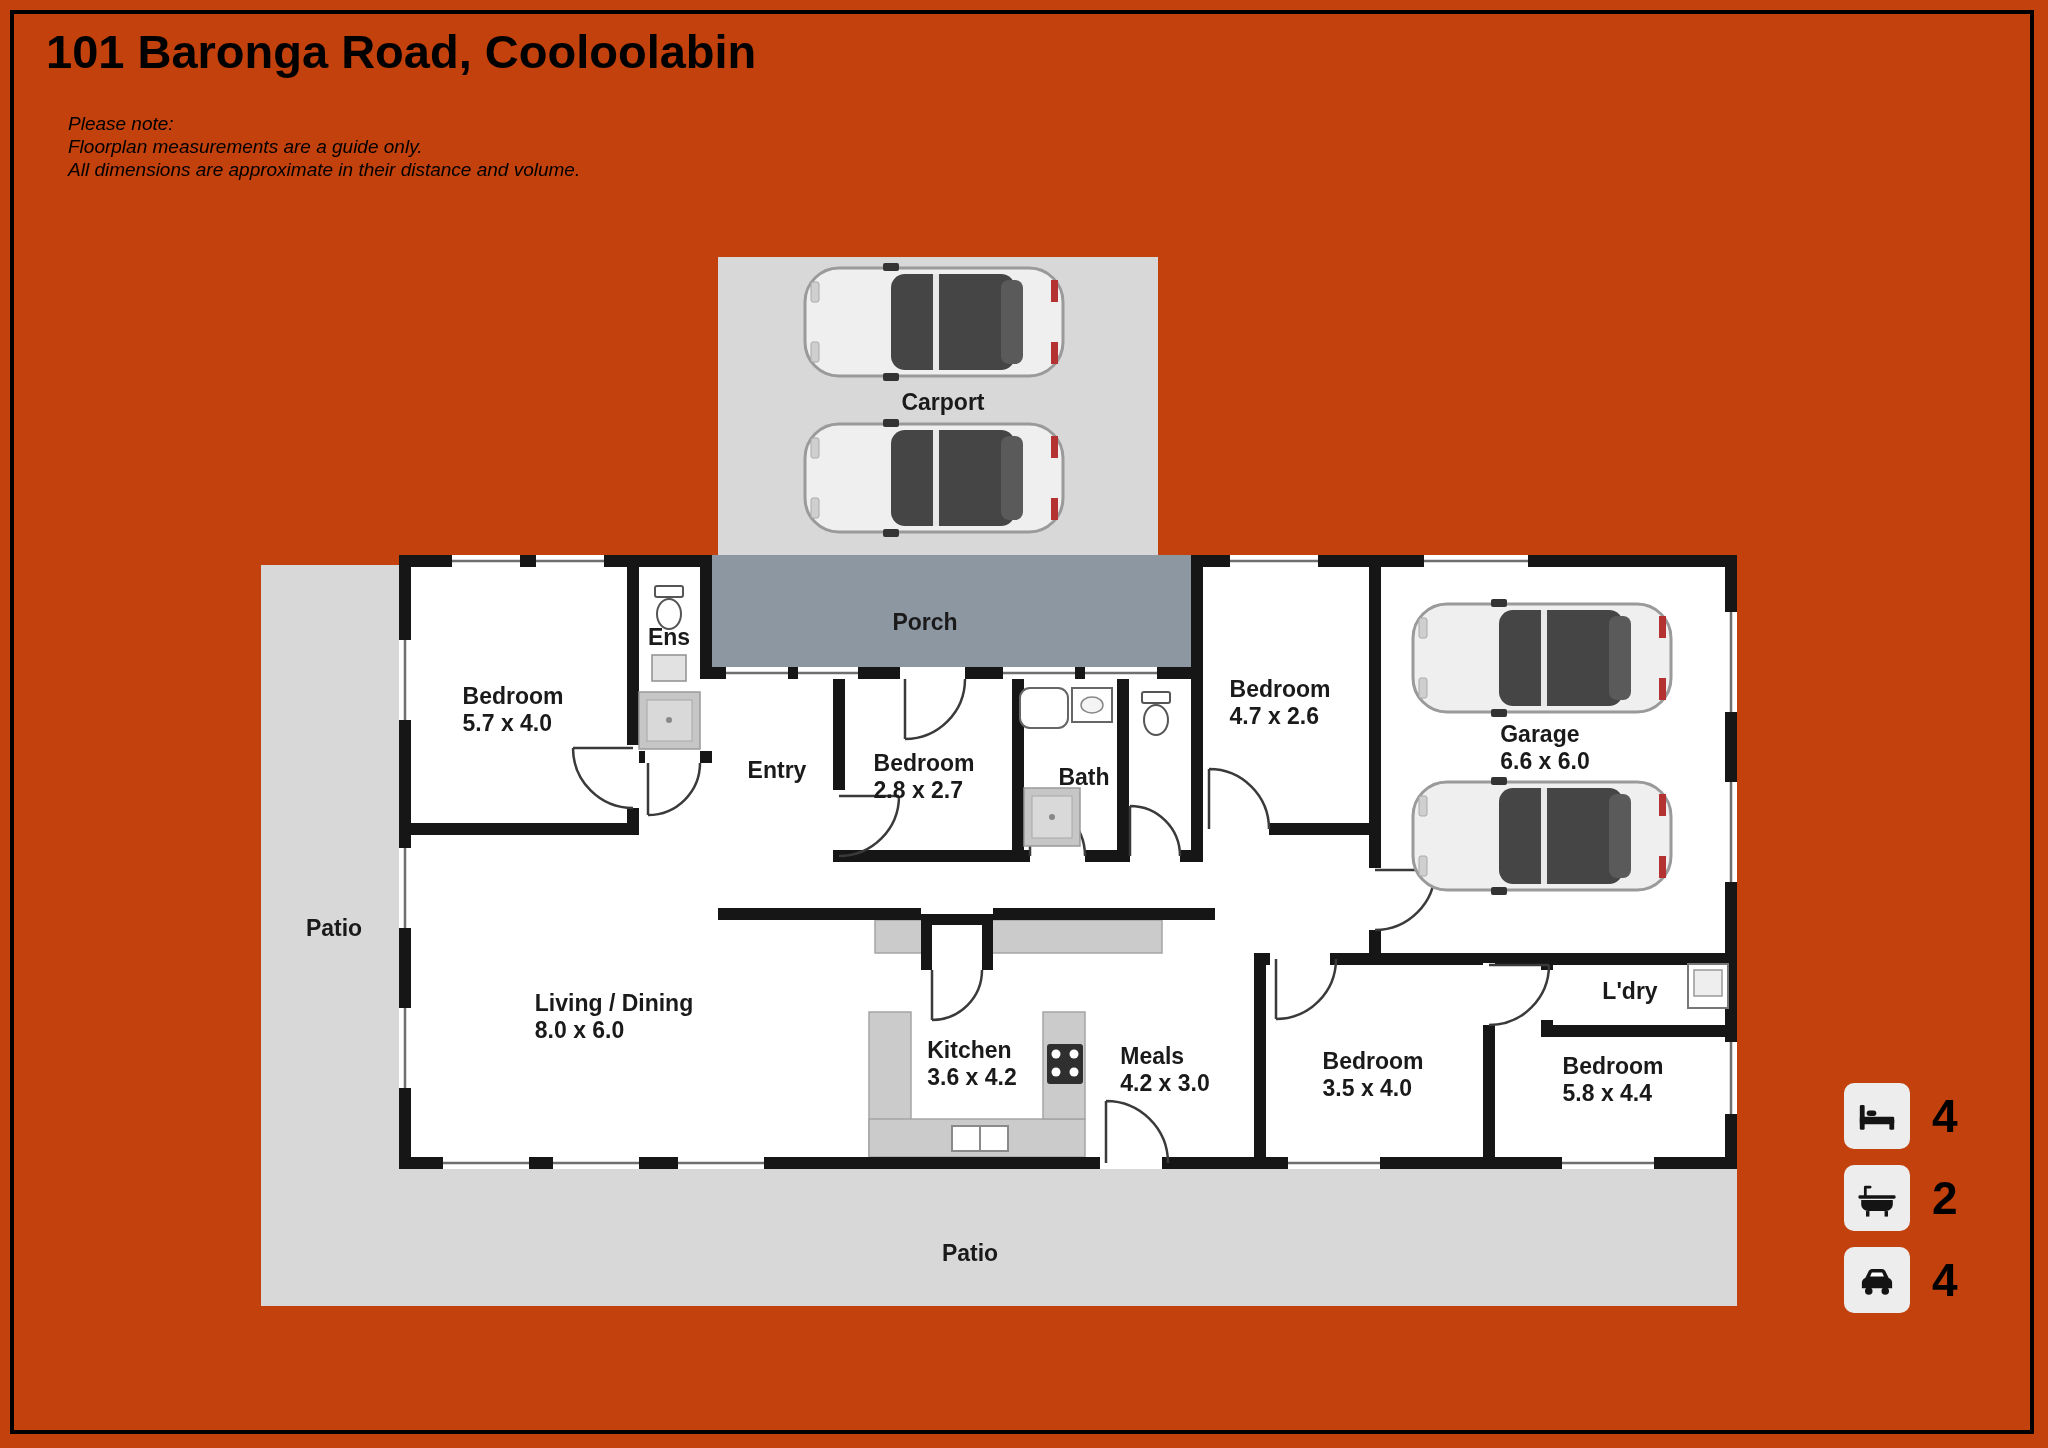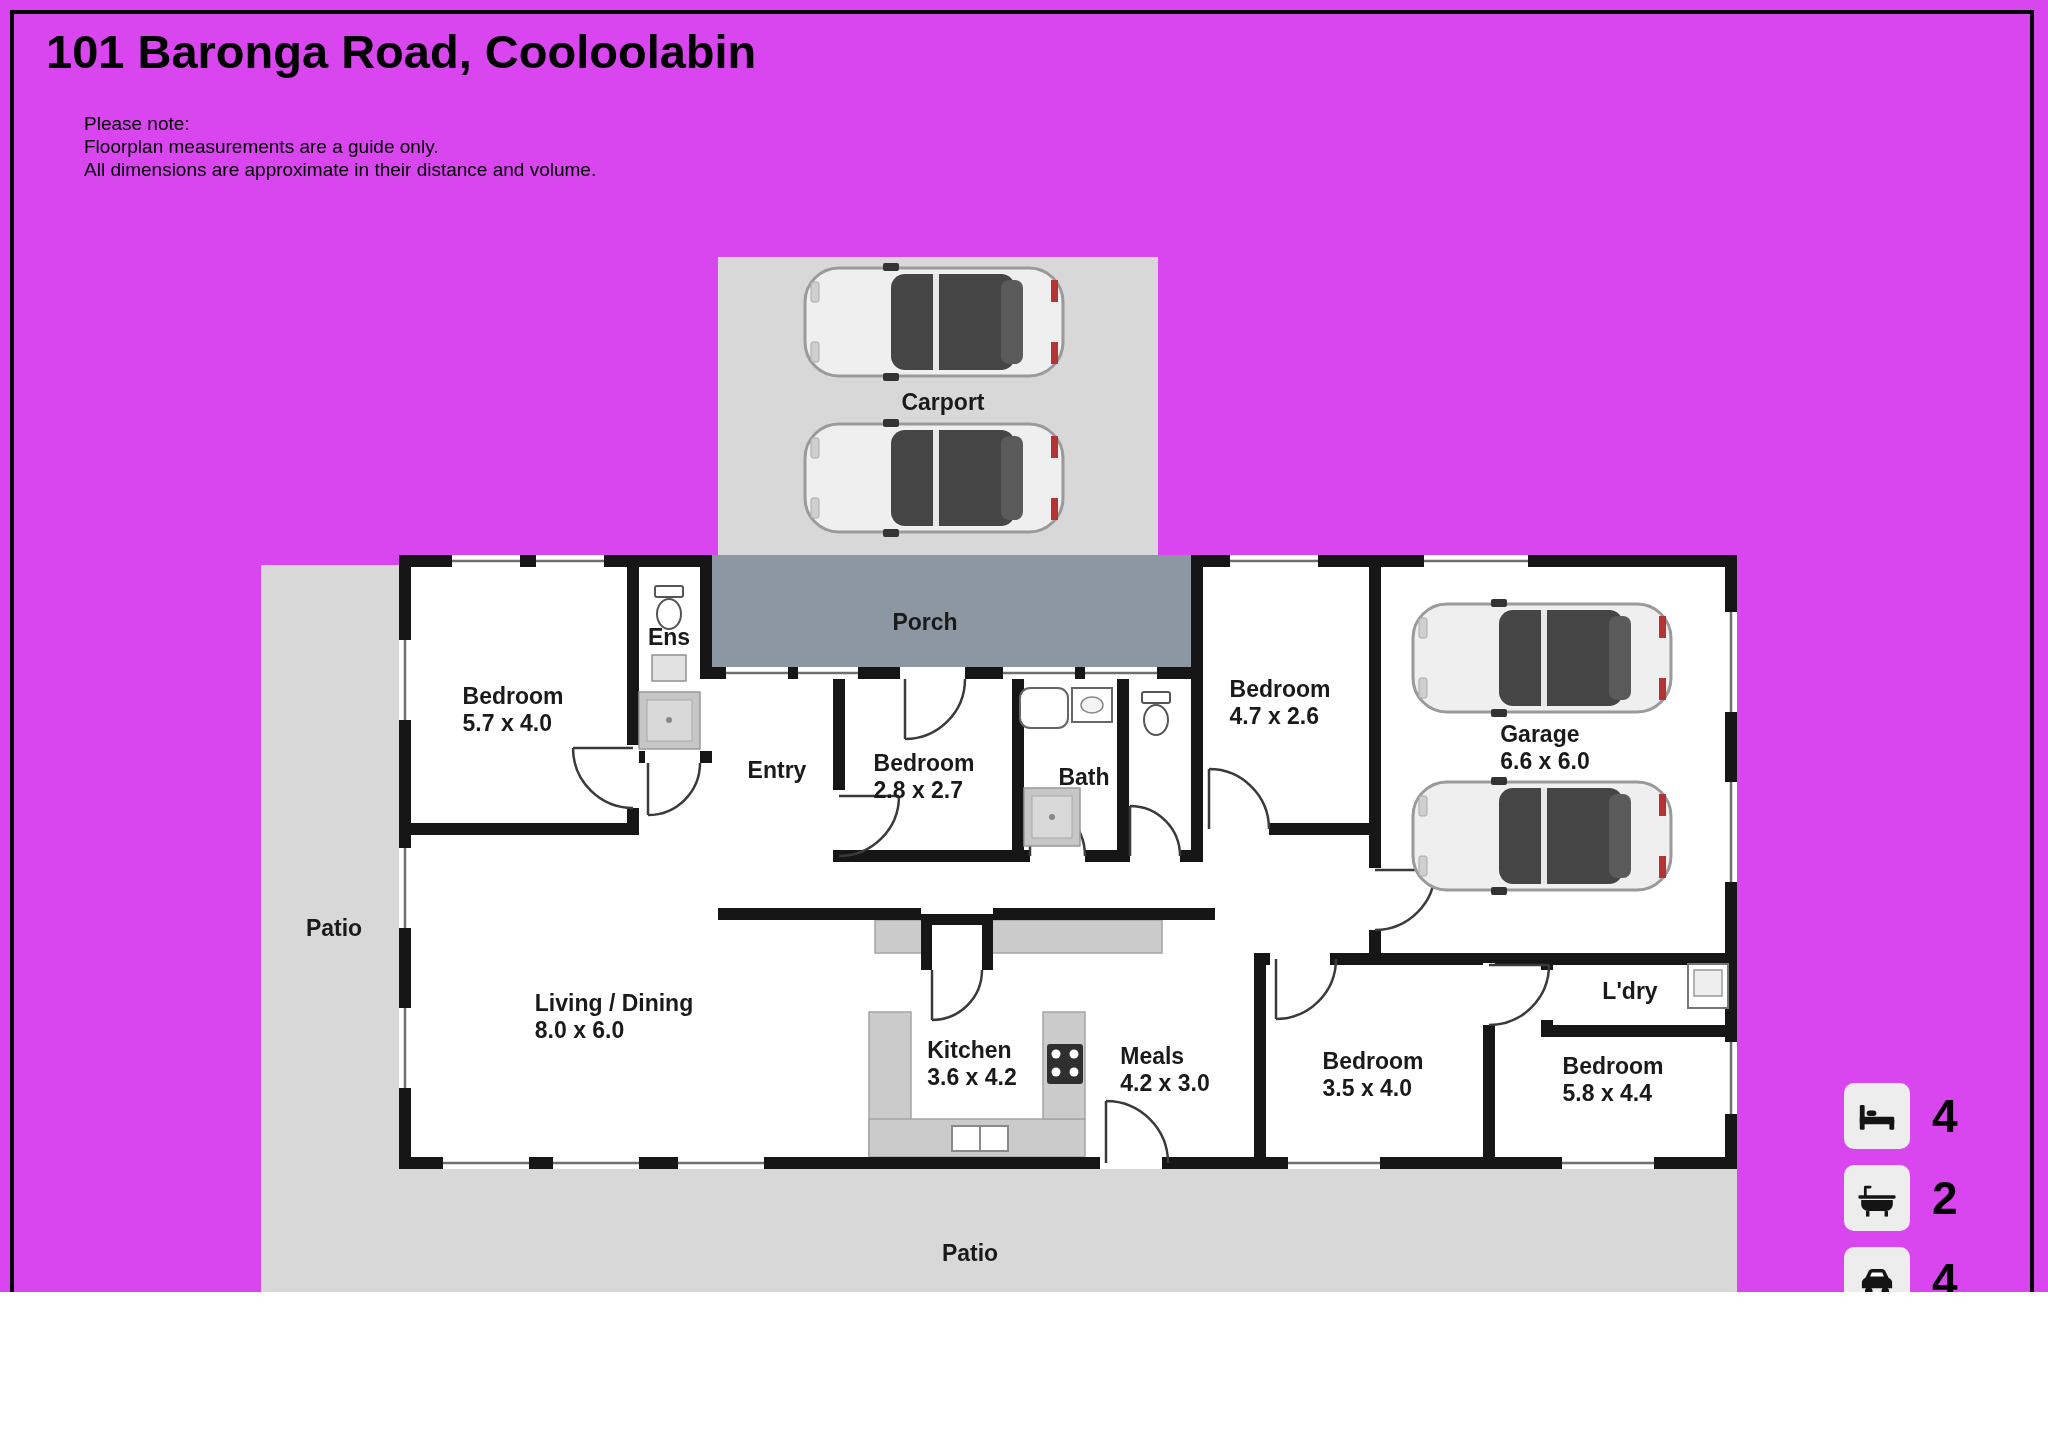--- a/index.html
+++ b/index.html
@@ -1,21 +1,21 @@
 <!DOCTYPE html>
 <html><head>
 <meta charset="utf-8">
 <style>
   html,body{margin:0;padding:0;background:#ffffff;}
-  #canvas{position:relative;width:2048px;height:1292px;background:#d946ef;overflow:hidden;
+  #canvas{position:relative;width:2048px;height:1448px;background:#c2410c;overflow:hidden;
           font-family:"Liberation Sans", sans-serif;}
   .frame{position:absolute;left:10px;top:10px;width:2024px;height:1424px;
          border:4px solid #000;box-sizing:border-box;}
   .title{position:absolute;left:46px;top:24px;font-size:47px;font-weight:bold;color:#000;}
-  .notes{position:absolute;left:84px;top:112px;font-size:19px;line-height:23px;color:#000;}
+  .notes{position:absolute;left:68px;top:112px;font-size:19px;line-height:23px;color:#000;font-style:italic;}
   .fp-svg{position:absolute;left:0;top:0;}
   .room-label{position:absolute;transform:translate(-50%,-50%);text-align:left;
               font-weight:bold;font-size:23px;line-height:27px;color:#1a1a1a;white-space:nowrap;}
   .legend{position:absolute;left:1844px;top:1083px;}
   .legend-row{display:flex;align-items:center;margin-bottom:16px;}
   .legend-tile{width:66px;height:66px;background:#ededed;border-radius:10px;
                display:flex;align-items:center;justify-content:center;}
   .legend-tile svg{width:44px;height:44px;}
   .legend-count{font-size:46px;font-weight:bold;color:#000;margin-left:22px;}
 </style>

